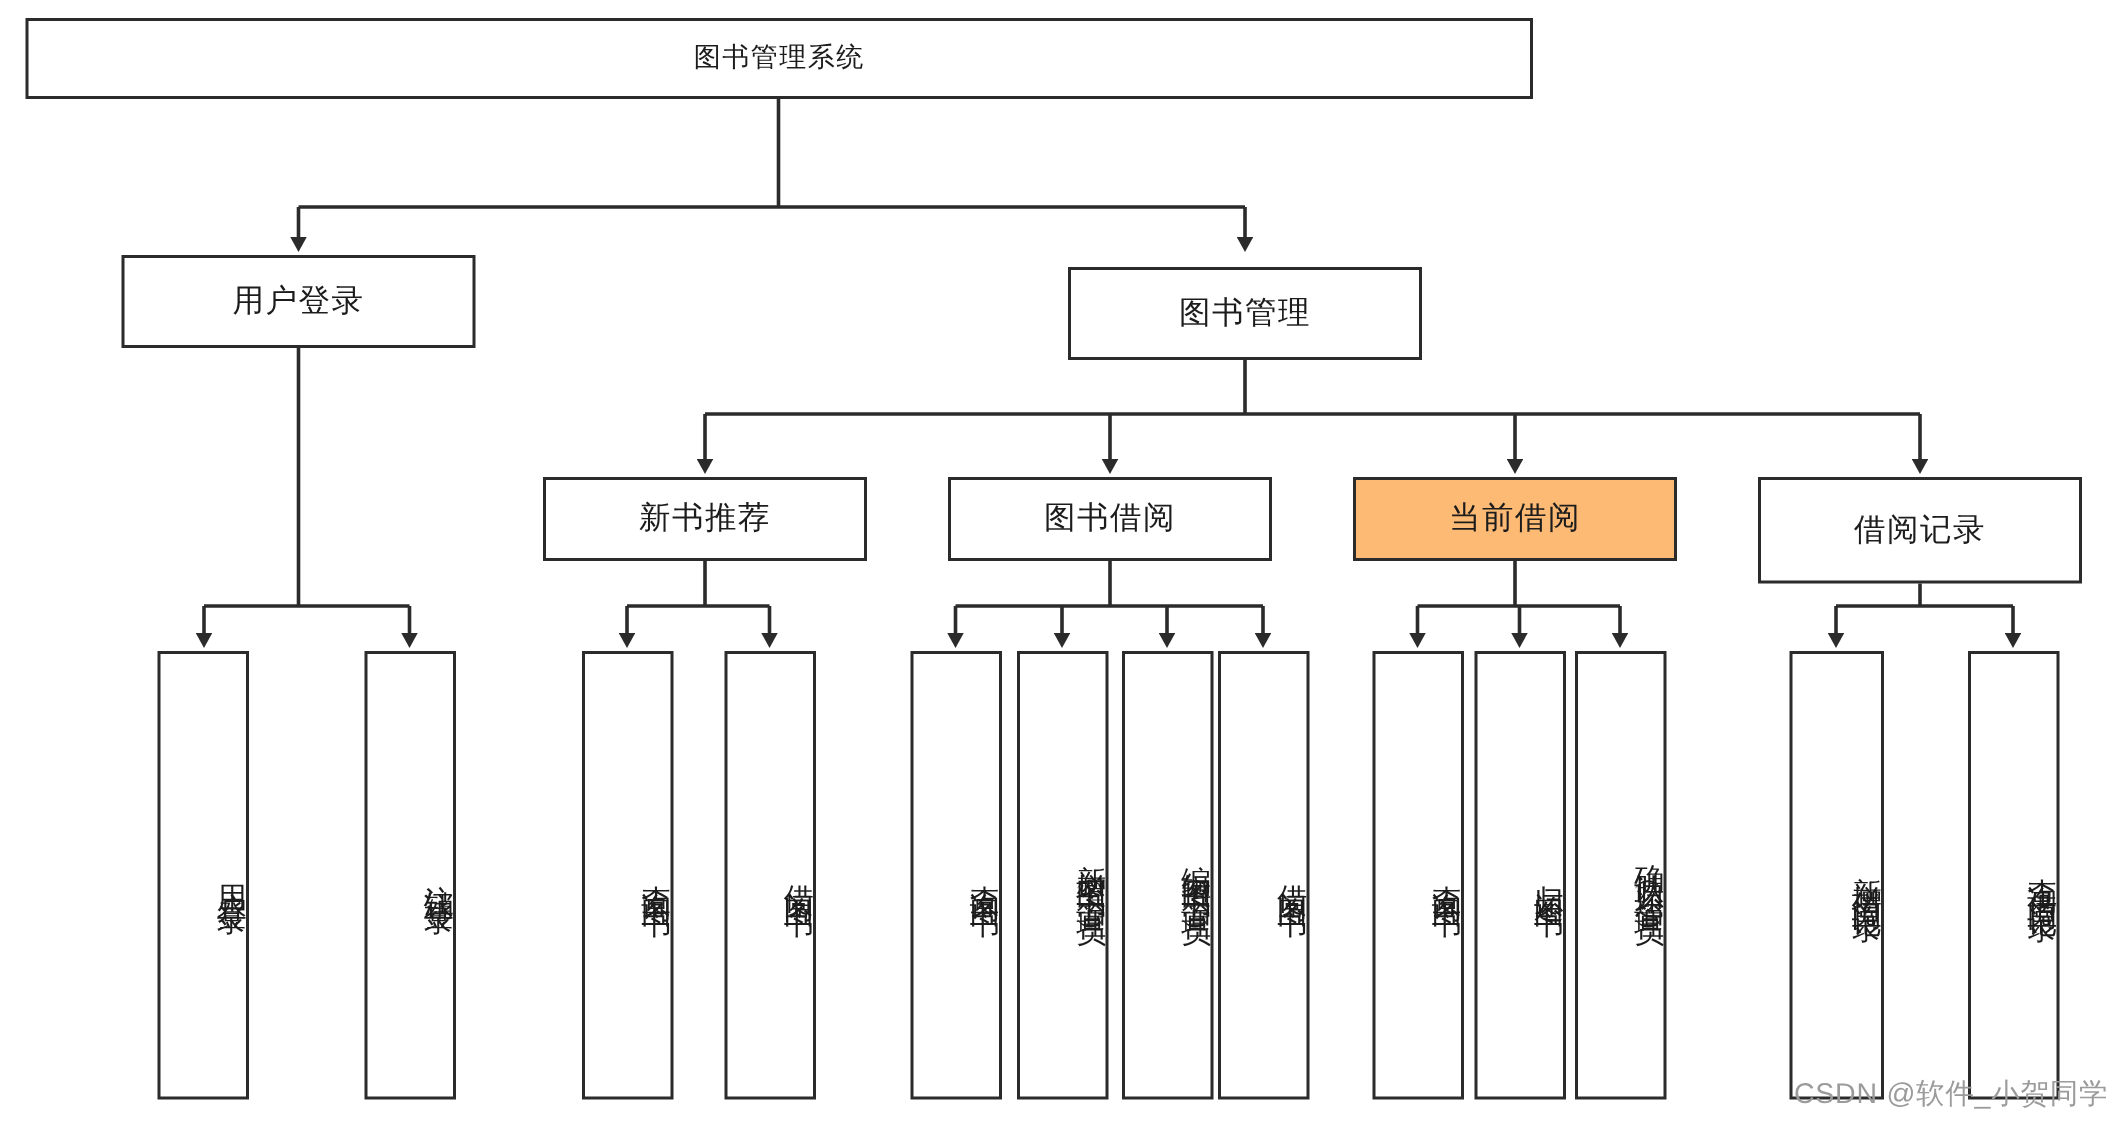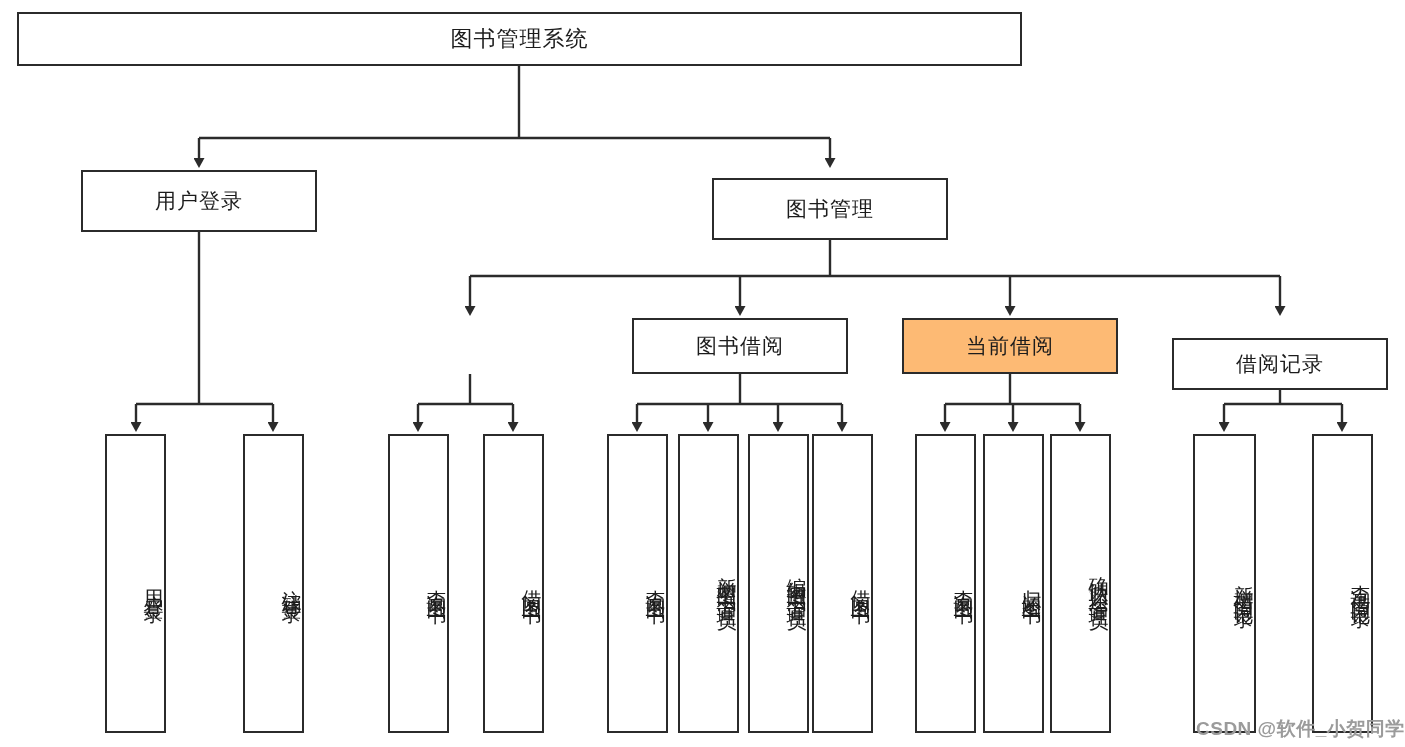--- a/index.html
+++ b/index.html
@@ -38,21 +38,21 @@
     text-align: center;
     color: #1c1c1c;
   }
   
   .node.horiz {
     font-size: 21px;
     letter-spacing: 1px;
     line-height: 1.2;
   }
   .node.root {
-    font-size: 22px;
+    font-size: 18px;
   }
   
   .node.vert {
     writing-mode: vertical-rl;
     text-orientation: upright;
     font-size: 20px;
     letter-spacing: 5px;
     padding: 8px 0;
     line-height: 1.05;
     align-items: flex-start;
@@ -131,27 +131,30 @@
     <span>图书管理系统</span>
   </div>
 
   <div class="node horiz" style="left: 81px; top: 170px; width: 236px; height: 62px; border-color: rgb(43, 43, 43); background: rgb(255, 255, 255);">
     <span>用户登录</span>
   </div>
   <div class="node horiz" style="left: 712px; top: 178px; width: 236px; height: 62px; border-color: rgb(43, 43, 43); background: rgb(255, 255, 255);">
     <span>图书管理</span>
   </div>
 
+  <div class="node horiz" style="left: 362px; top: 318px; width: 216px; height: 56px; border-color: rgb(43, 43, 43); background: rgb(255, 255, 255);">
+    <span>新书推荐</span>
+  </div>
   <div class="node horiz" style="left: 632px; top: 318px; width: 216px; height: 56px; border-color: rgb(43, 43, 43); background: rgb(255, 255, 255);">
     <span>图书借阅</span>
   </div>
   <div class="node horiz" style="left: 902px; top: 318px; width: 216px; height: 56px; border-color: rgb(43, 43, 43); background: #fdba74;">
     <span>当前借阅</span>
   </div>
-  <div class="node horiz" style="left: 1172px; top: 318px; width: 216px; height: 52px; border-color: rgb(43, 43, 43); background: rgb(255, 255, 255); margin-top: 20px;">
+  <div class="node horiz" style="left: 1172px; top: 318px; width: 216px; height: 71px; border-color: rgb(43, 43, 43); background: rgb(255, 255, 255);">
     <span>借阅记录</span>
   </div>
 
   <div class="node vert" style="left: 105px; top: 434px; width: 61px; height: 299px; border-color: rgb(43, 43, 43); background: rgb(255, 255, 255);">
     <span class="vlabel">用户登录</span>
   </div>
   <div class="node vert" style="left: 243px; top: 434px; width: 61px; height: 299px; border-color: rgb(43, 43, 43); background: rgb(255, 255, 255);">
     <span class="vlabel">注销登录</span>
   </div>
   <div class="node vert" style="left: 388px; top: 434px; width: 61px; height: 299px; border-color: rgb(43, 43, 43); background: rgb(255, 255, 255);">
@@ -181,14 +184,14 @@
   <div class="node vert" style="left: 1050px; top: 434px; width: 61px; height: 299px; border-color: rgb(43, 43, 43); background: rgb(255, 255, 255);">
     <span class="vlabel">确认归还（管理员）</span>
   </div>
   <div class="node vert" style="left: 1193px; top: 434px; width: 63px; height: 299px; border-color: rgb(43, 43, 43); background: rgb(255, 255, 255);">
     <span class="vlabel">新增借阅记录</span>
   </div>
   <div class="node vert" style="left: 1312px; top: 434px; width: 61px; height: 299px; border-color: rgb(43, 43, 43); background: rgb(255, 255, 255);">
     <span class="vlabel">查询借阅记录</span>
   </div>
 
-  <div id="watermark" style="left: 1196px; top: 716px; color: rgb(155, 155, 155); font-weight: bold;">CSDN @软件_小贺同学</div>
+  <div id="watermark" style="left: 1196px; top: 716px; color: rgb(155, 155, 155);">CSDN @软件_小贺同学</div>
 </div>
 
 </body></html>

